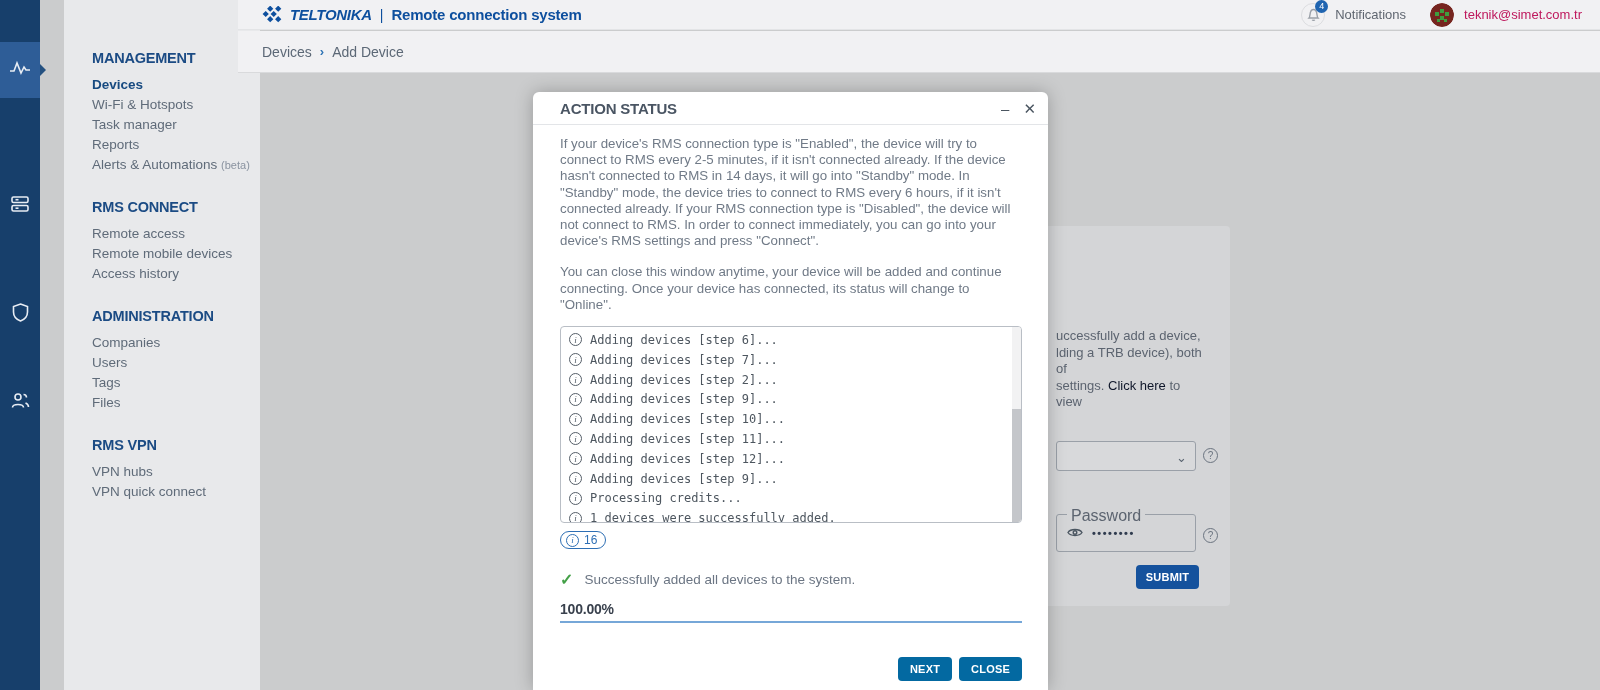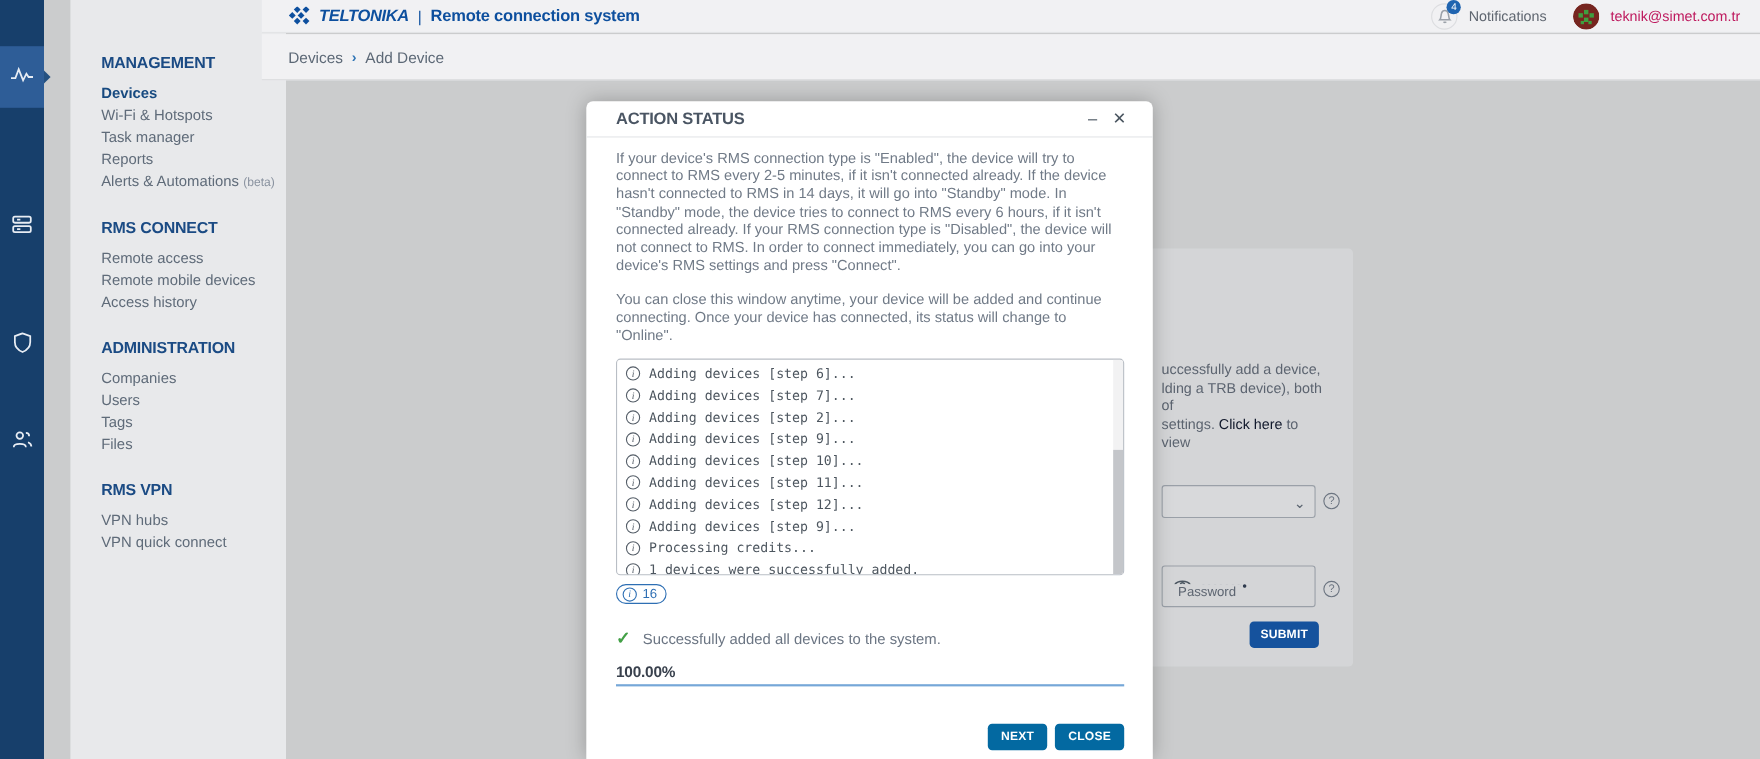--- a/index.html
+++ b/index.html
@@ -43,31 +43,31 @@
 
   
   .content { position:absolute; left:238px; top:74px; right:0; bottom:0; background:#cbcccd; z-index:1; }
   .form-card { position:absolute; left:700px; top:240px; width:392px; height:370px; background:#d4d5d7; border-radius:4px; }
   .hint-text { position:absolute; left:820px; top:330px; width:160px; color:#5c6470; font-size:13px; line-height:16.5px; }
   .hint-link { color:#0f172a; cursor:pointer; }
   .bg-select { position:absolute; left:790px; top:441px; width:168px; height:30px; background:#d8d9db; border:1px solid #9aa0a8; border-radius:3px; cursor:pointer; }
   .bg-select .chev { position:absolute; right:8px; top:8px; color:#5a6470; font-size:13px; }
   .help-circle { position:absolute; width:15px; height:15px; border:1px solid #6b7480; border-radius:50%; color:#6b7480; font-size:10px; display:flex; align-items:center; justify-content:center; cursor:pointer; }
   .pw-field { position:absolute; left:790px; top:512px; width:168px; height:38px; border:1px solid #9aa0a8; border-radius:3px; }
-  .pw-label { position:absolute; left:10px; top:-8px; background:#d4d5d7; padding:0 4px; font-size:12px; color:#5c6470;margin-top:24px; }
+  .pw-label { position:absolute; left:10px; top:-8px; background:#d4d5d7; padding:0 4px; font-size:16px; color:#5c6470; }
   .pw-inner { display:flex; align-items:center; height:100%; padding-left:10px; gap:9px; }
   .pw-eye svg { stroke:#4a5560; fill:none; stroke-width:1.4; }
   .pw-dots { color:#2f3b4e; font-size:11px; font-weight:700; letter-spacing:1.5px; }
   .submit-btn { position:absolute; left:1136px; top:565px; width:63px; height:24px; background:#15529d; color:#fff;
      border:none; border-radius:4px; font-family:"Liberation Sans",sans-serif; font-weight:700; font-size:11px; letter-spacing:0.2px; cursor:pointer; }
 
   
   .modal { position:absolute; left:533px; top:92px; width:515px; height:598px; background:#ffffff; border-radius:6px 6px 0 0;
      box-shadow:0 0 18px rgba(0,0,0,0.25); z-index:5; }
-  .modal-head { height:33px; display:flex; align-items:center; border-bottom:1px solid #e3e5e8; padding:0 24px 0 27px; }
+  .modal-head { height:33px; display:flex; align-items:center; border-bottom:1px solid #e3e5e8; padding:0 12px 0 27px; }
   .modal-title { color:#4a5563; font-weight:700; font-size:15px; letter-spacing:-0.2px; }
   .modal-head-btns { margin-left:auto; display:flex; gap:14px; }
   .mh-btn { color:#4a5560; font-size:15px; line-height:15px; cursor:pointer; }
   .modal-body { padding:11px 26px 0 27px; }
   .modal-p { color:#707a87; font-size:13.3px; line-height:16.2px; }
   .modal-p + .modal-p { margin-top:15px; }
   .log-box { position:relative; margin-top:13px; height:197px; border:1px solid #b9bec5; border-radius:4px; overflow:hidden; background:#fff; }
   .log-list { list-style:none; padding:3px 18px 0 8px; font-family:"DejaVu Sans Mono", monospace; font-size:12px; color:#4d565f; }
   .log-list li { height:19.8px; display:flex; align-items:center; gap:8px; white-space:pre; }
   .i-icon { flex:0 0 auto; width:13px; height:13px; border:1.2px solid #555e68; border-radius:50%; color:#555e68;

